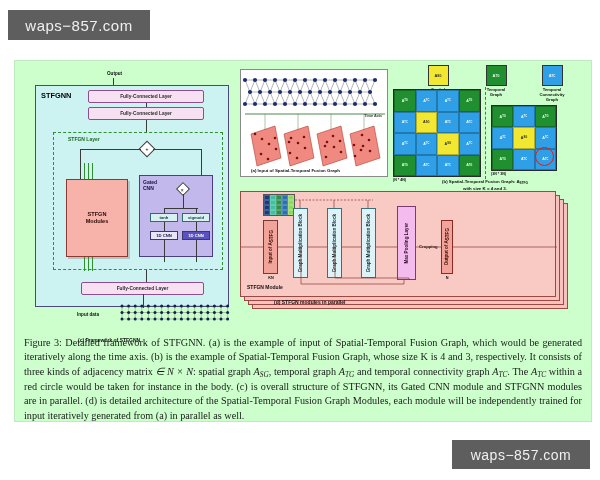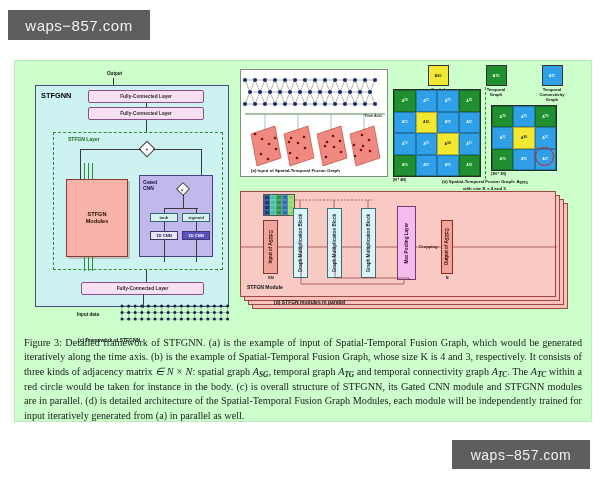--- a/index.html
+++ b/index.html
@@ -154,21 +154,21 @@
   #panel-d-cap { position:absolute; left: 34px; top: 108px; font-size:5px; font-weight:bold; color:#111; }
 
   
   #caption {
     position: absolute; left: 24px; top: 336px; width: 558px;
     font-family: "Liberation Serif", serif;
     font-size: 10.2px; line-height: 1.42; color: #1a1a1a;
     text-align: justify;
   }
   #caption .it { font-style: italic; }
-  .sub { font-size: .72em; vertical-align: -0.22em; font-weight: bold; }
+  .sub { font-size: .72em; vertical-align: -0.22em; }
   #ghost {
     position:absolute; left: 390px; top: 373px; width: 190px; height: 26px;
     color: rgba(120,120,120,.40); font-size: 11px; font-family:"Liberation Sans", sans-serif;
     letter-spacing: 1px; pointer-events:none;
   }
 </style>
 </head>
 <body>
 
 <div id="root">

